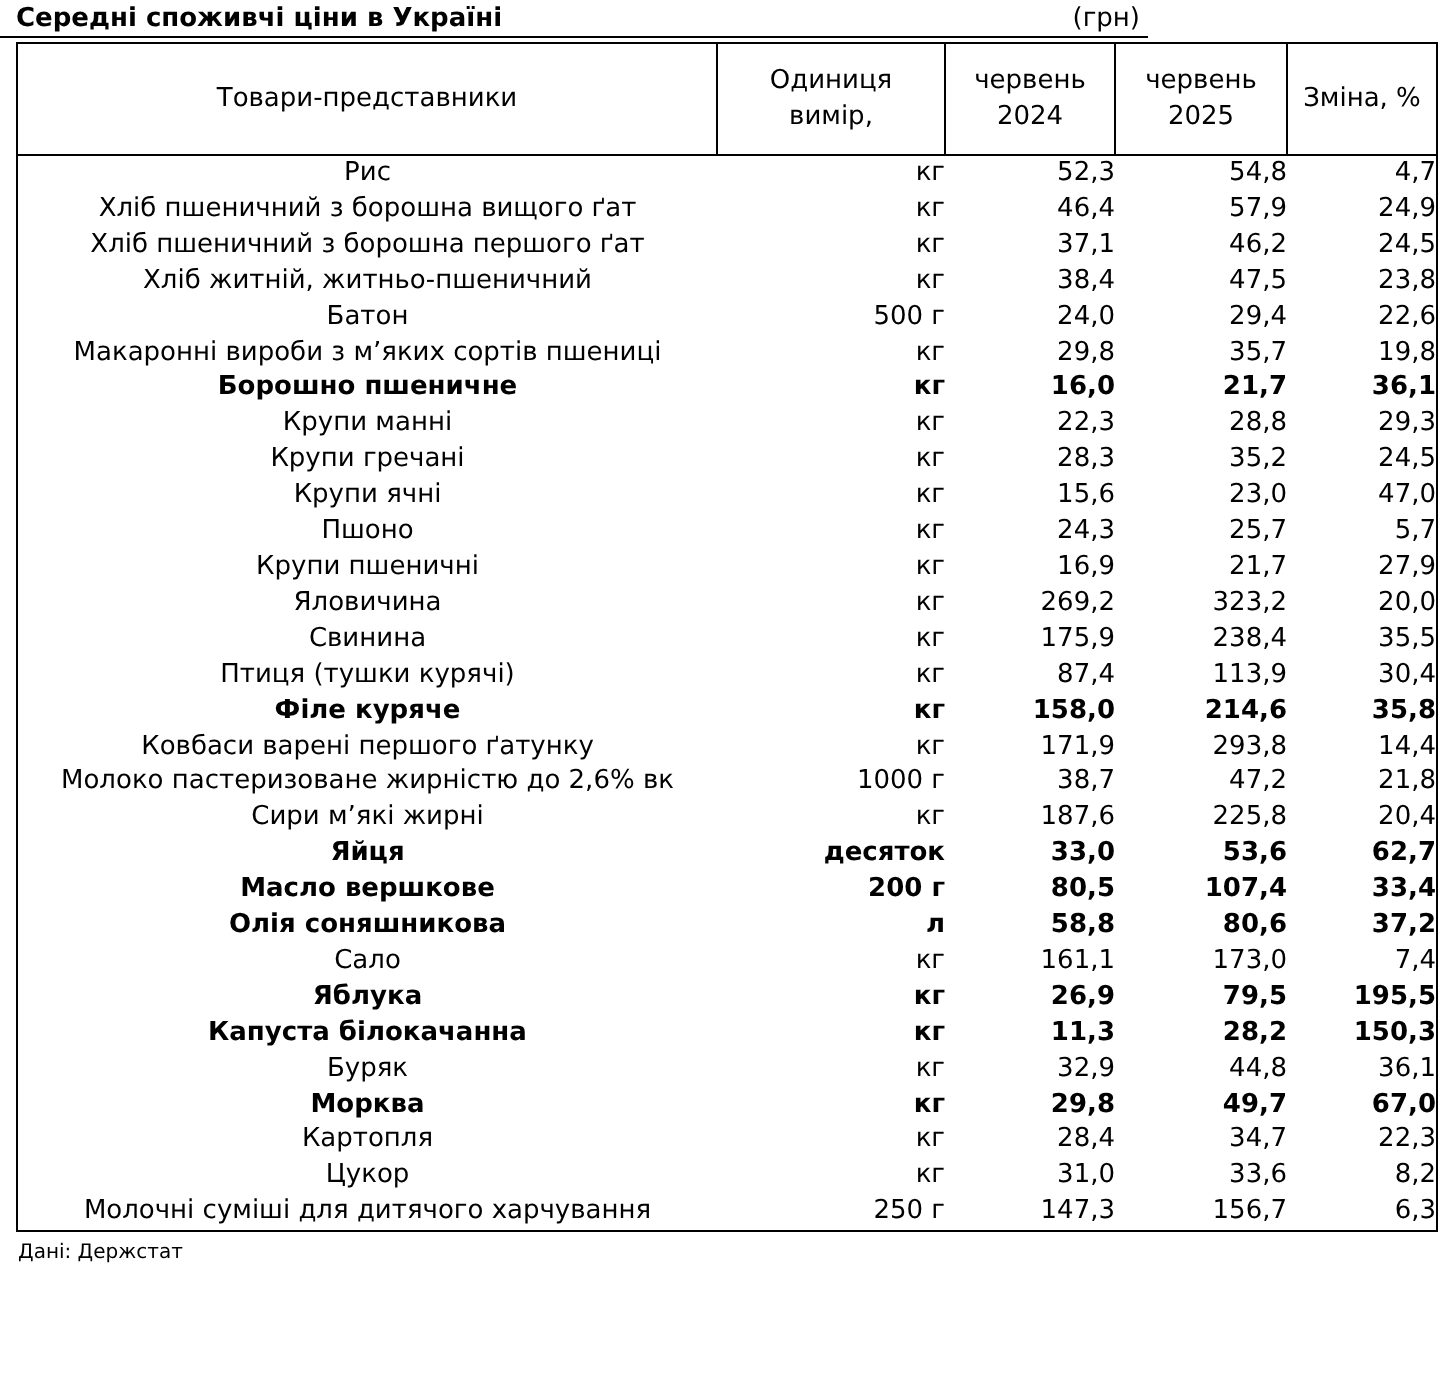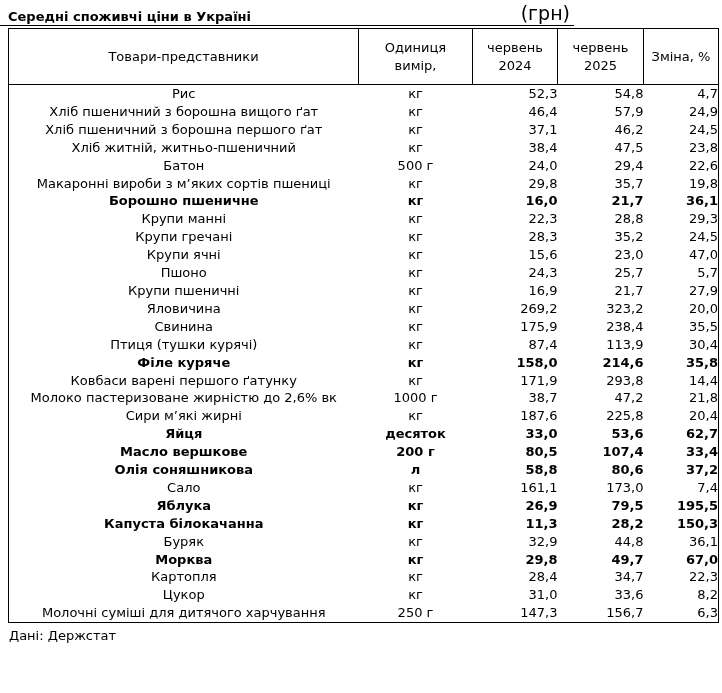--- a/index.html
+++ b/index.html
@@ -23,21 +23,21 @@
     border-bottom: 1px solid #000;
     padding: 2px 4px 1px 8px;
     box-sizing: border-box;
   }
   .title {
     font-size: 13px;
     font-weight: bold;
     letter-spacing: 0px;
   }
   .grn-note {
-    font-size: 19px;
+    font-size: 13px;
     font-weight: normal;
   }
   table.prices {
     border-collapse: collapse;
     table-layout: fixed;
     margin: 2px 0 0 8px;
     width: 710px;
     border: 1px solid #000;
   }
   table.prices col.c-name   { width: 350px; }
@@ -59,27 +59,27 @@
   table.prices tbody td {
     font-size: 13px;
     height: 17.9px;
     line-height: 17.9px;
     padding: 0;
     white-space: nowrap;
     overflow: hidden;
     vertical-align: middle;
   }
   td.name-cell   { text-align: center;  padding-left: 3px; }
-  td.unit-cell   { text-align: center; }
+  td.unit-cell   { text-align: right; }
   td.num-cell    { text-align: right; padding-right: 7px; }
   td.change-cell { padding-right: 6px; }
   tr.bold td     { font-weight: bold; }
   .footer {
     margin: 5px 0 0 9px;
-    font-size: 13px;
+    font-size: 10px;
   }
 </style>
 </head>
 <body>
 
 <div class="page">
 
   <div class="titlebar">
     <span class="title">Середні споживчі ціни в Україні</span>
     <span class="grn-note">(грн)</span>

